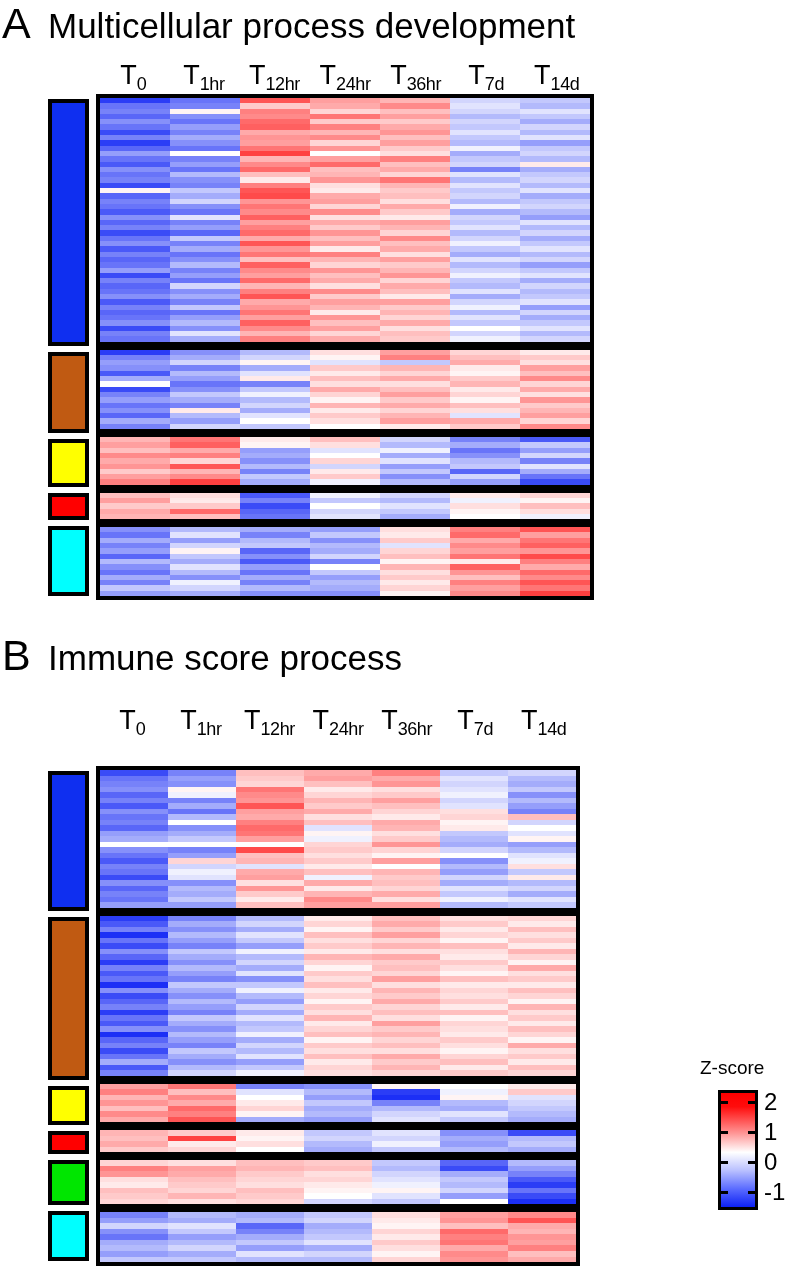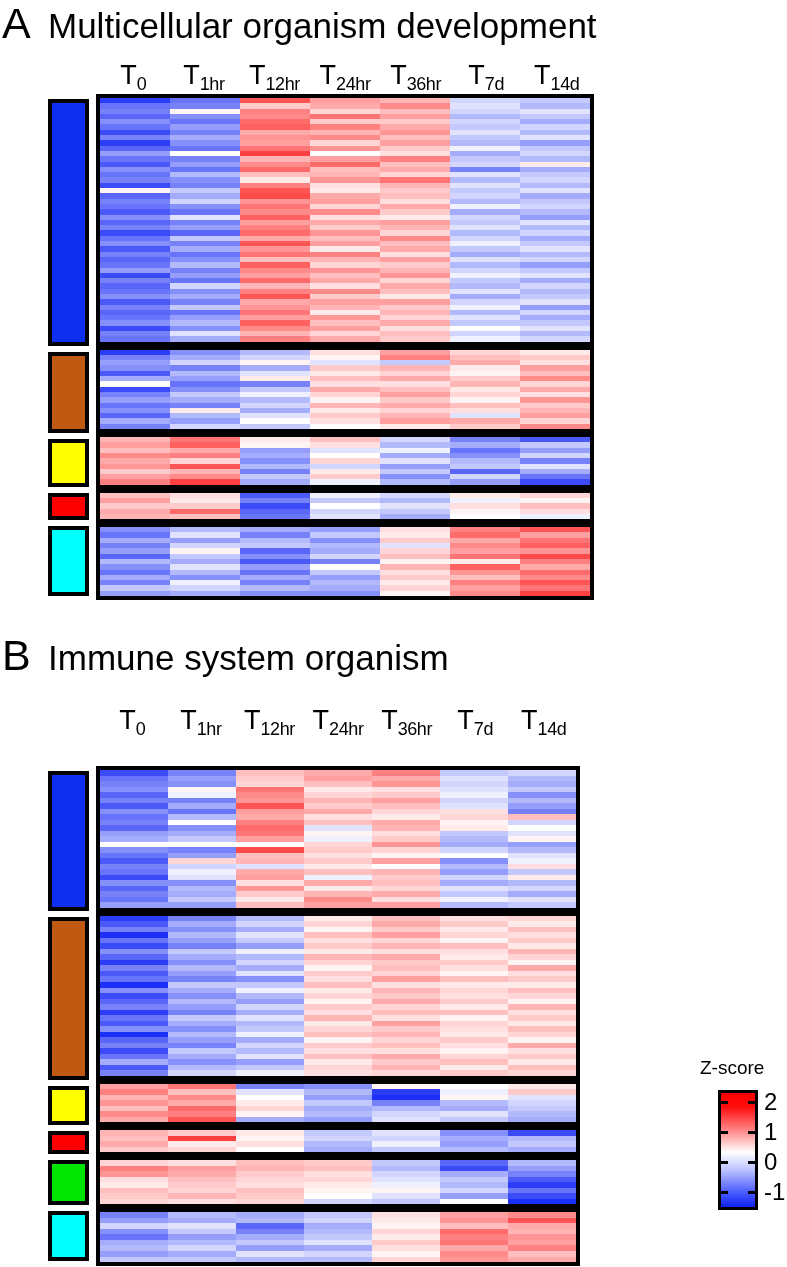--- a/index.html
+++ b/index.html
@@ -123,21 +123,21 @@
     font-size: 24px;
     line-height: 1;
     white-space: nowrap;
   }
 </style>
 </head>
 <body>
 
 <div class="panel">
   <div class="panel-letter" style="left:2px; top:2px;">A</div>
-  <div class="panel-title" style="left:48px; top:8px;">Multicellular organism development</div>
+  <div class="panel-title" style="left:48px; top:8px;">Multicellular process development</div>
 
   <div class="col-headers" id="colheads-a" style="left:98px; top:55px; width:494px;">
       <div class="col-header">
         <span>T</span>
         <span class="sub">0</span>
       </div>
       <div class="col-header">
         <span>T</span>
         <span class="sub">1hr</span>
       </div>
@@ -982,21 +982,21 @@
           <div class="hm-cell" style="background: rgb(255, 244, 244);"></div>
           <div class="hm-cell" style="background: rgb(255, 138, 138);"></div>
           <div class="hm-cell" style="background: rgb(255, 64, 64);"></div>
         </div>
       </div>
     </div>
 </div>
 
 <div class="panel">
   <div class="panel-letter" style="left:2px; top:634px;">B</div>
-  <div class="panel-title" style="left:48px; top:640px;">Immune system organism</div>
+  <div class="panel-title" style="left:48px; top:640px;">Immune score process</div>
 
   <div class="col-headers" id="colheads-b" style="left:98px; top:700px; width:480px;">
       <div class="col-header">
         <span>T</span>
         <span class="sub">0</span>
       </div>
       <div class="col-header">
         <span>T</span>
         <span class="sub">1hr</span>
       </div>

